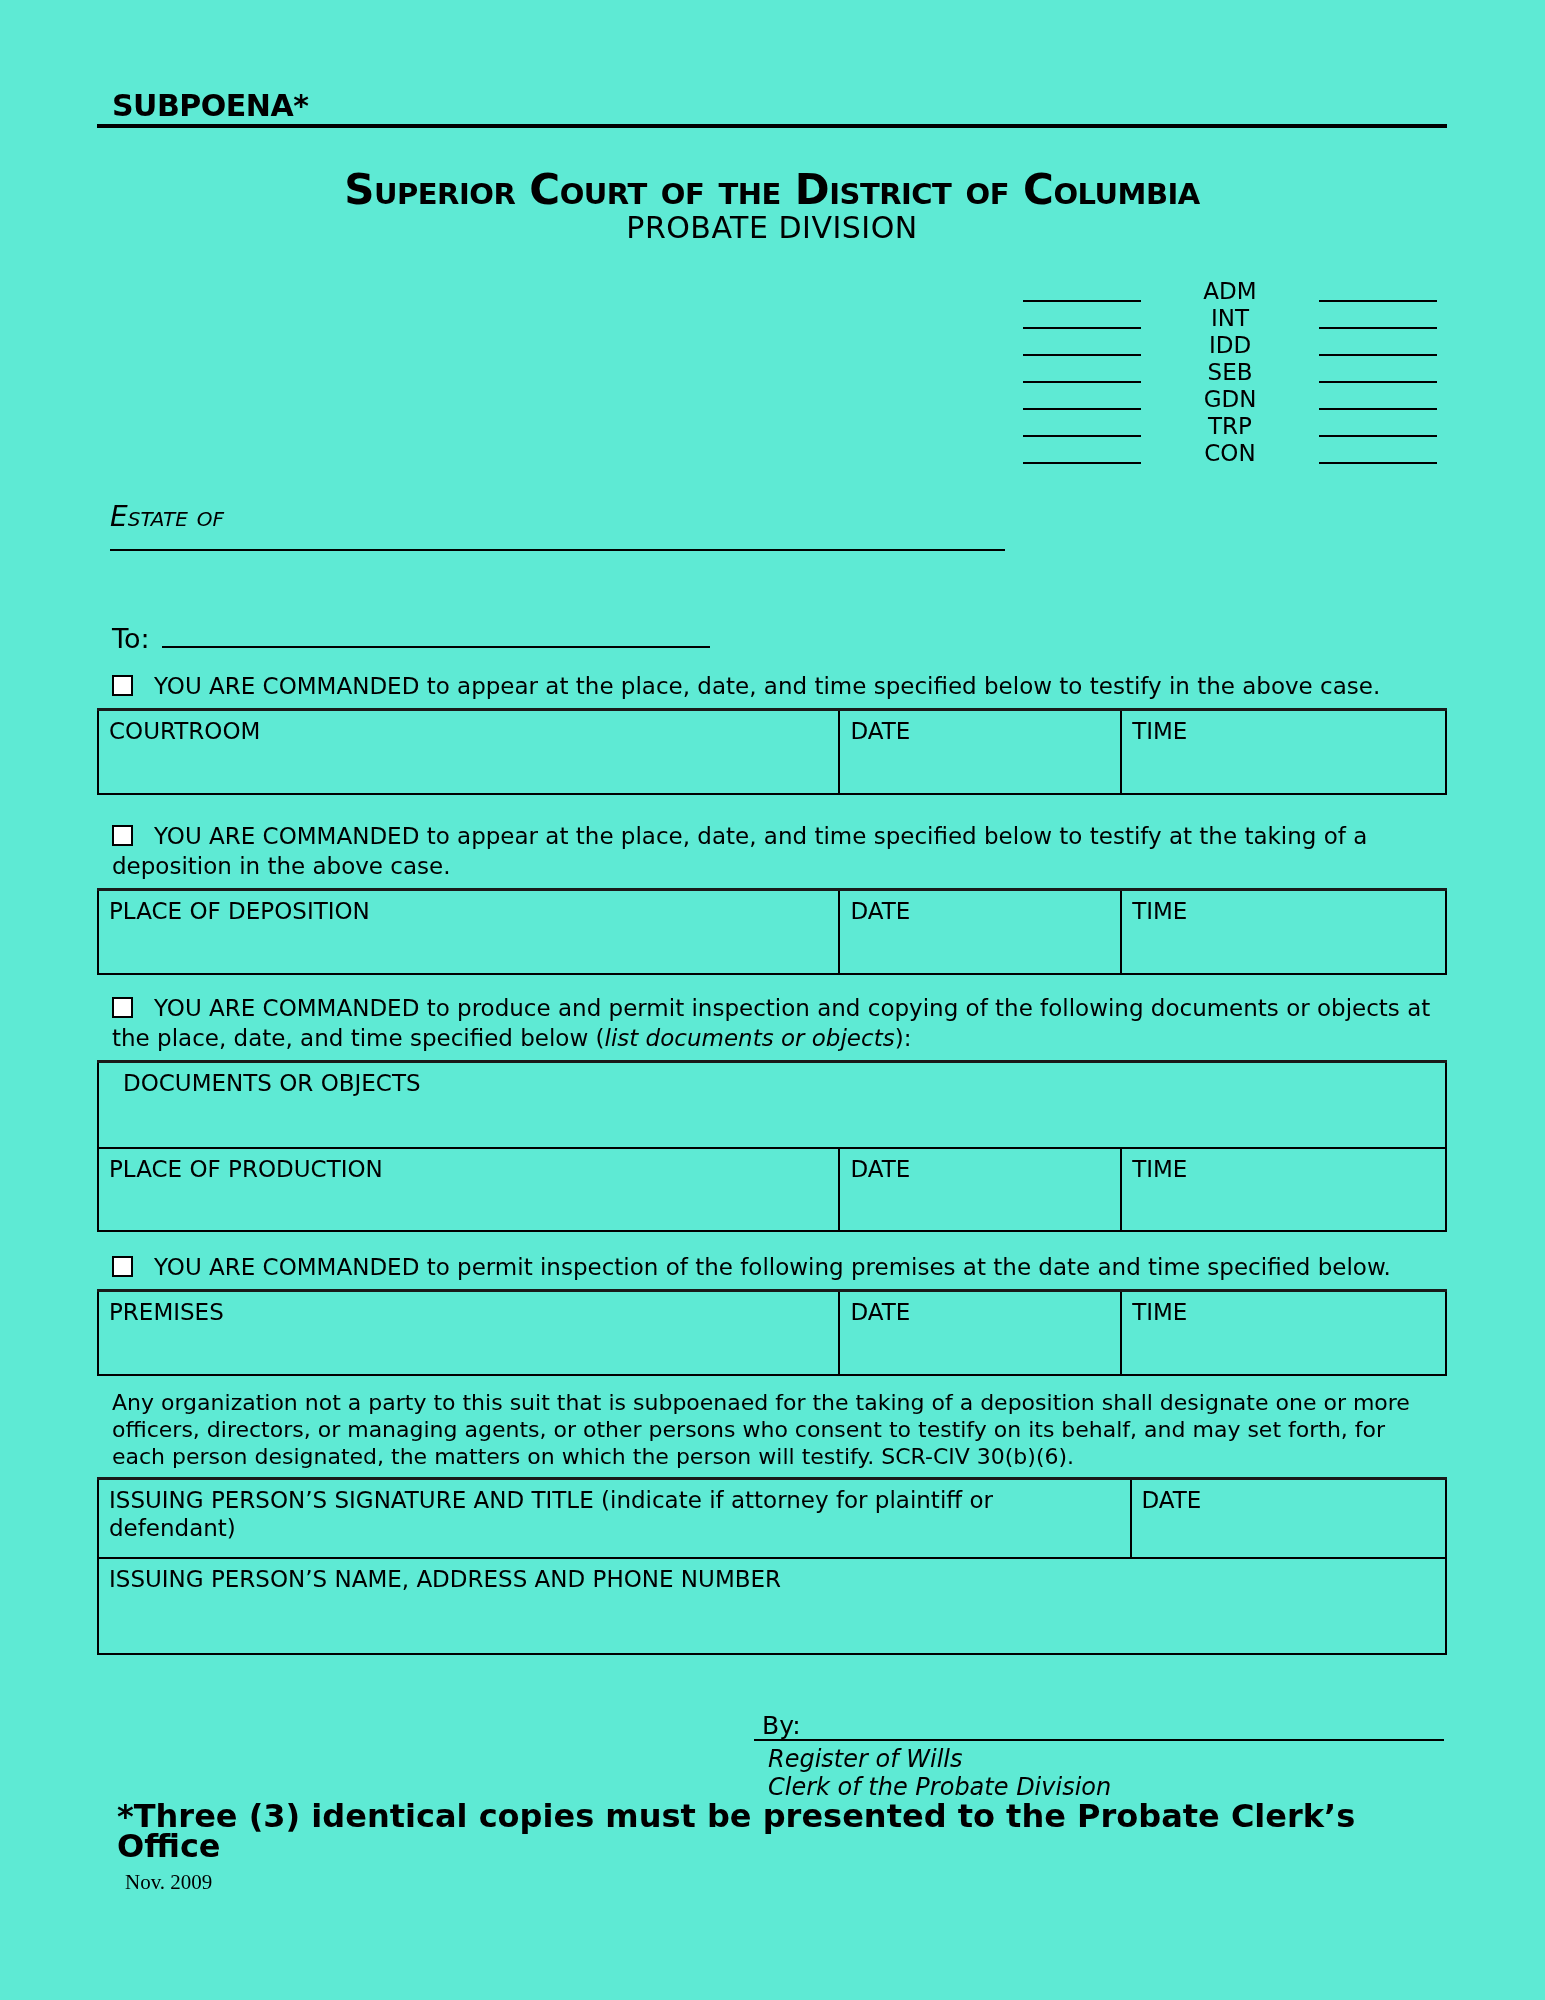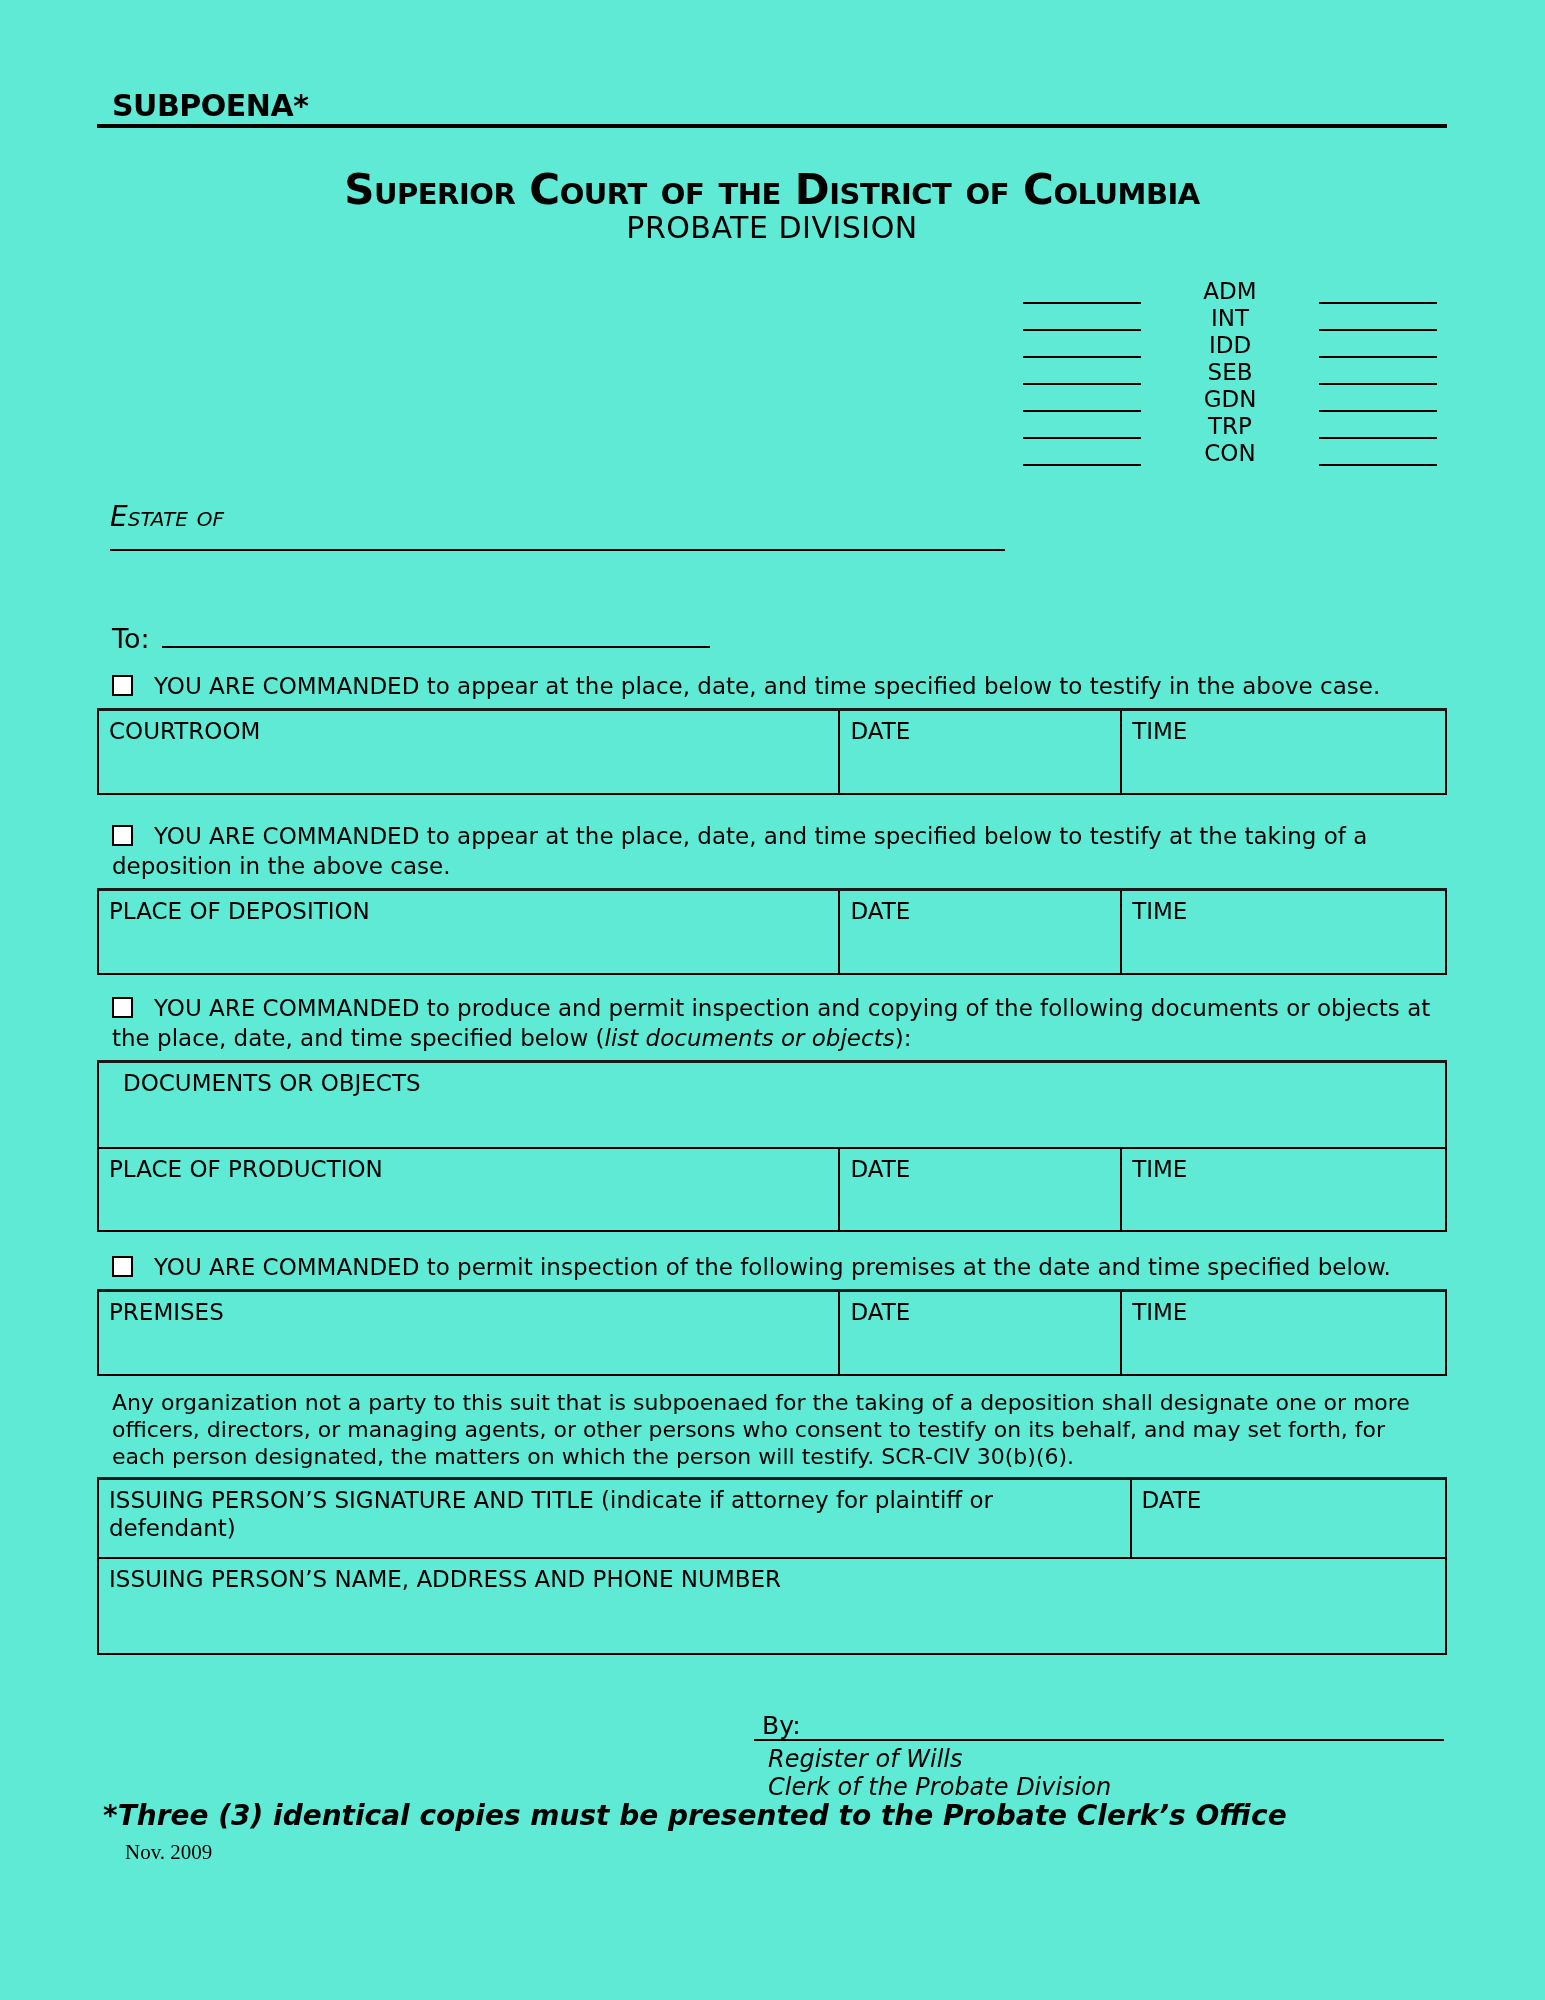--- a/index.html
+++ b/index.html
@@ -24,21 +24,21 @@
     margin-top:36px; text-align:center;
     font-size:42px; font-weight:bold; font-variant:small-caps;
     letter-spacing:-0.5px; line-height:52px;
   }
   .court-division {
     margin-top:-6px; text-align:center;
     font-size:30px; line-height:36px; letter-spacing:0.5px;
   }
 
   .case-block { margin:32px 10px 0 auto; width:414px; }
-  .case-row { display:flex; align-items:center; height:27px;gap:21px; }
+  .case-row { display:flex; align-items:flex-start; height:27px;gap:21px; }
   .case-line { width:135px; height:24px; border-bottom:2px solid #000; }
   .case-label {
     width:72px; margin:0 36px; text-align:center;
     font-size:23px; line-height:27px;
   }
 
   .estate-label {
     margin:36px 0 0 13px;
     font-size:28px; font-variant:small-caps; line-height:28px;font-style:italic;
   }
@@ -95,21 +95,21 @@
     margin:56px 0 0 657px; width:690px; height:30px;
     border-bottom:2px solid #000;
     font-size:25px; line-height:30px;
   }
   .by-row span { padding-left:8px; }
   .footer-role {
     margin-left:671px; font-size:24px; font-style:italic; line-height:28px;
   }
   .footer-role.first { margin-top:4px; }
   .footnote {
-    margin-left:6px; font-size:28px; font-weight:bold; line-height:30px;font-style:italic;
+    margin-left:20px; font-size:32px; font-weight:bold; line-height:30px;
   }
   .revision {
     margin:9px 0 0 28px;
     font-family:"Liberation Serif", serif;
     font-size:21px; line-height:24px;
   }
 </style>
 </head>
 <body>
 

